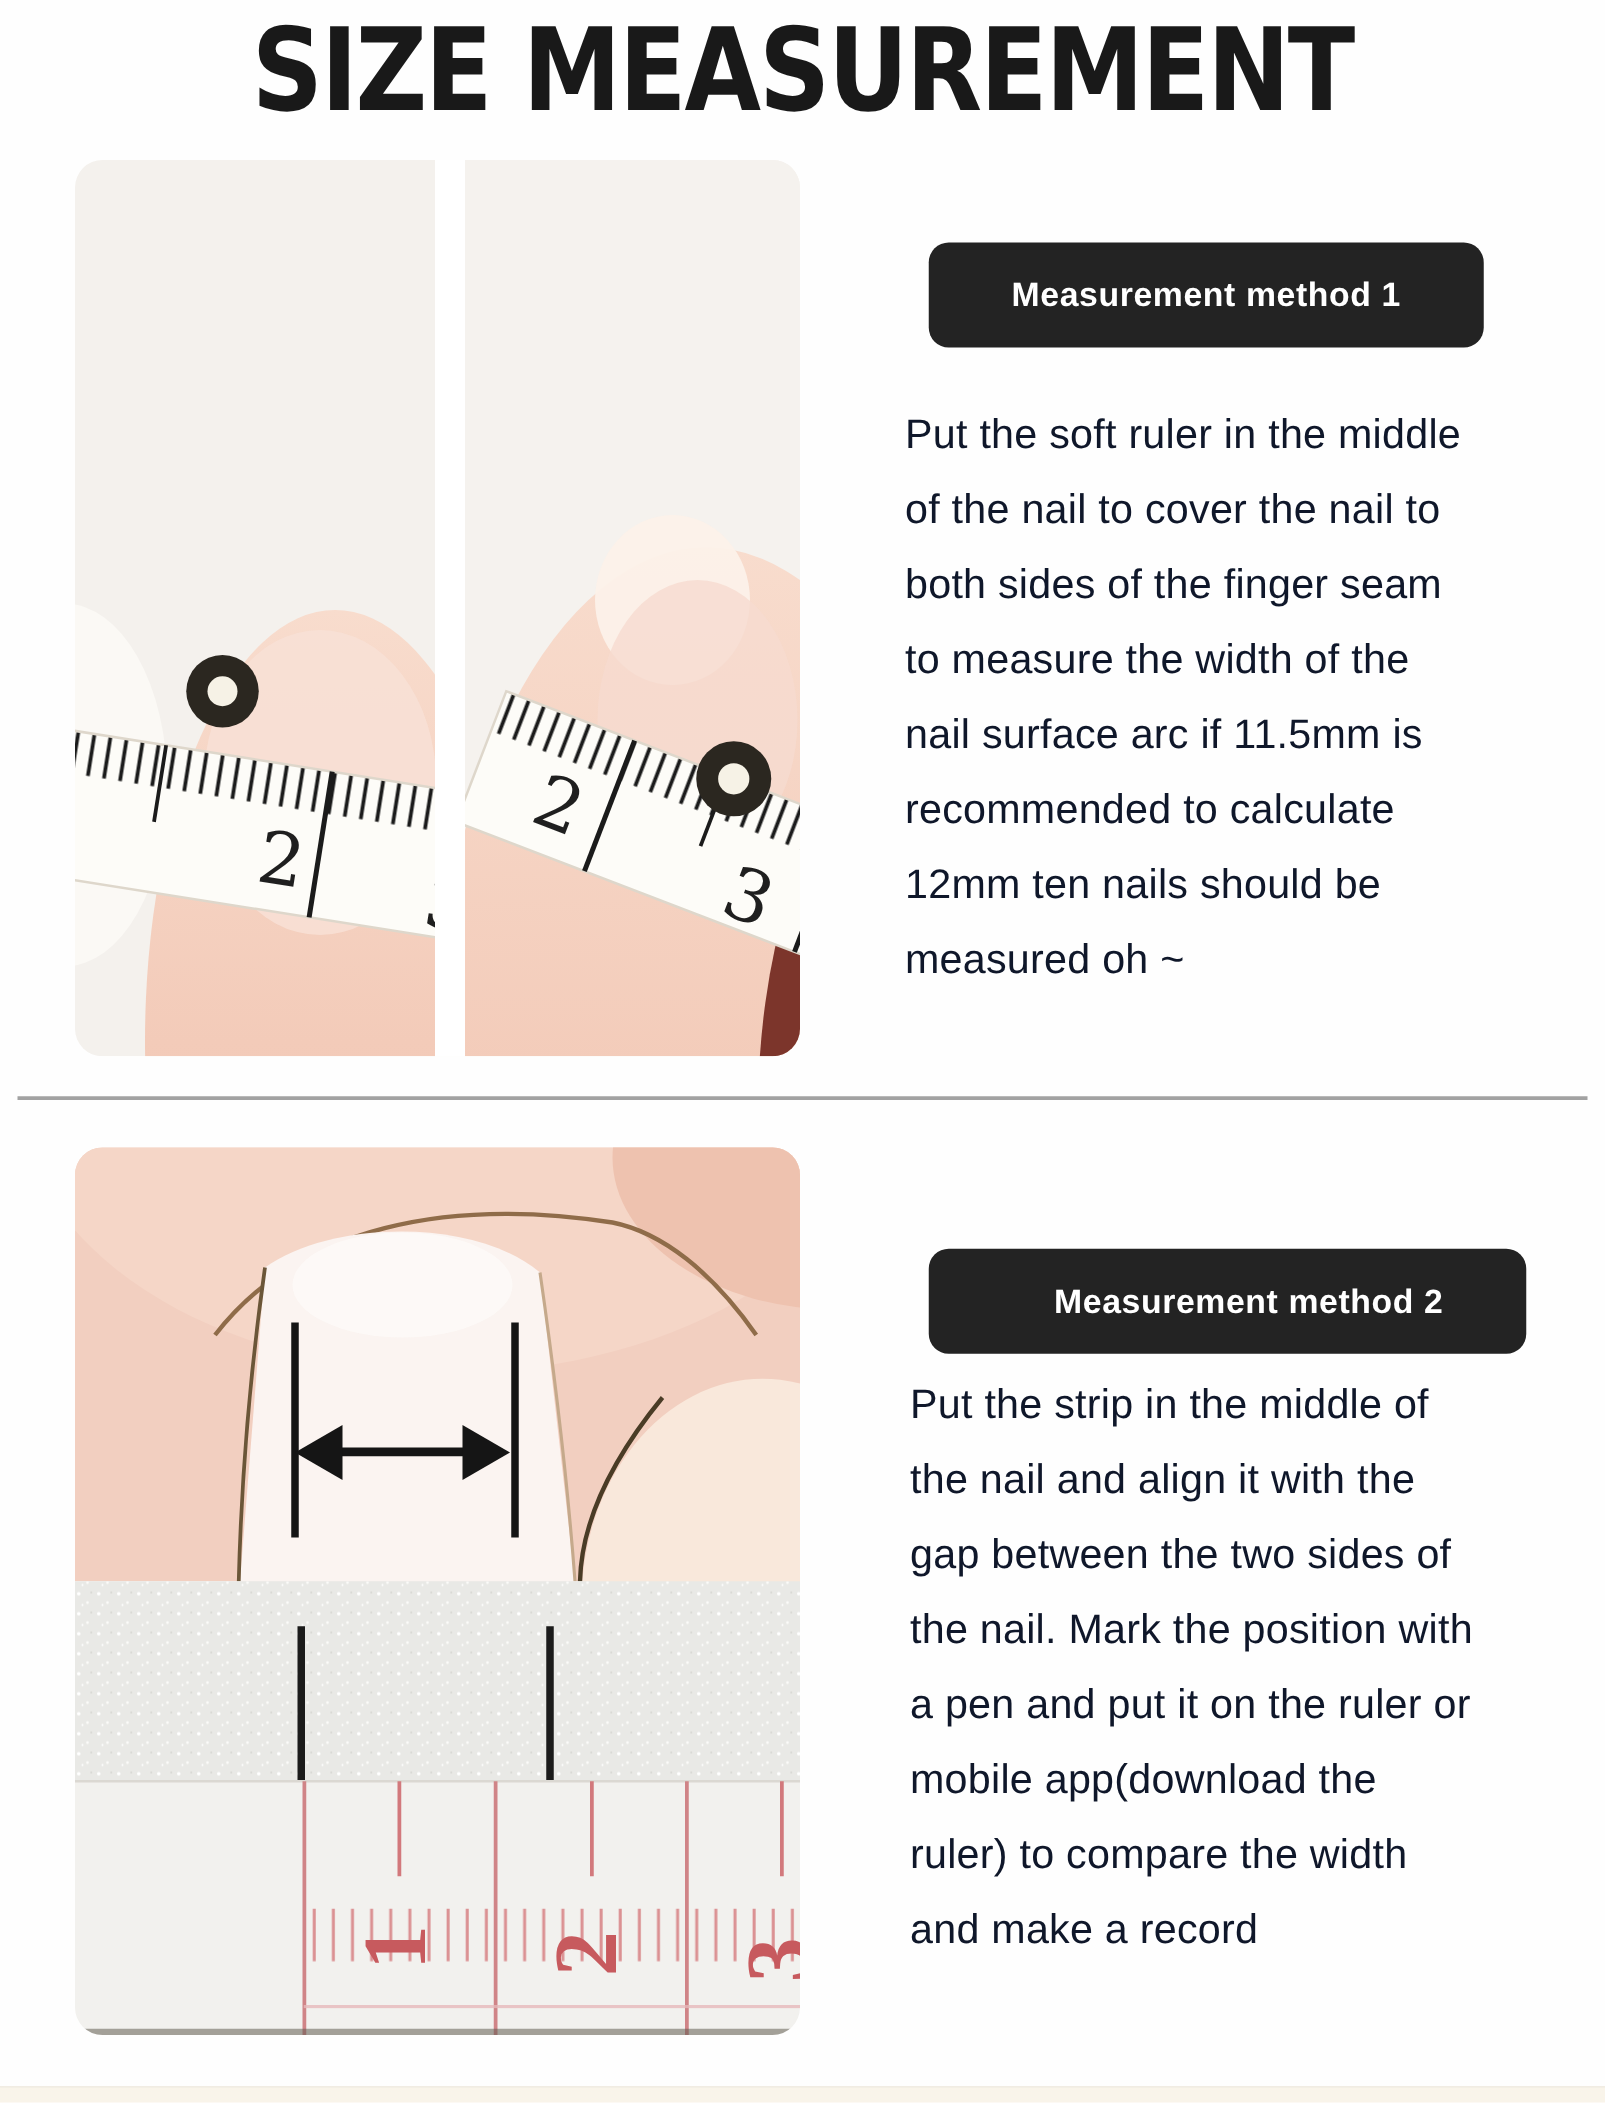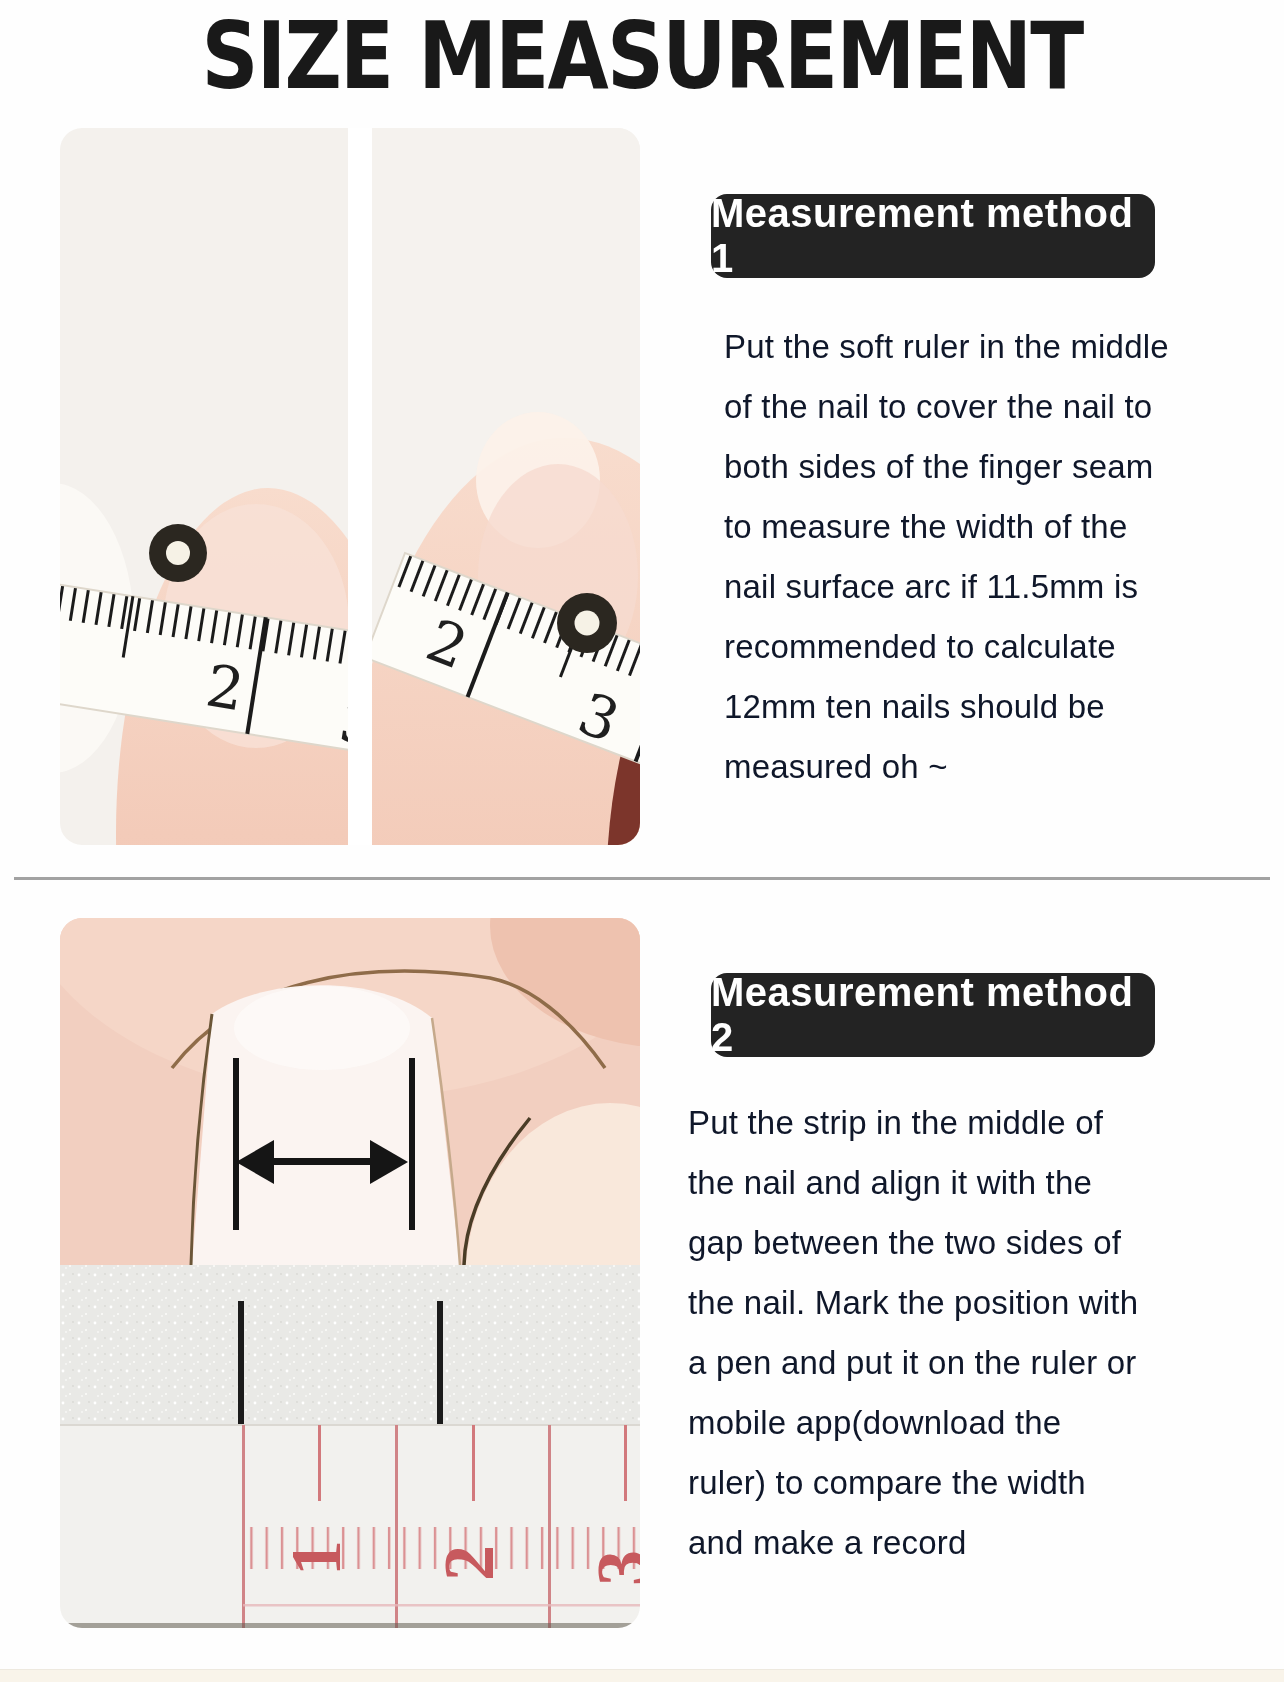--- a/index.html
+++ b/index.html
@@ -12,21 +12,21 @@
     left:0;right:0;top:2px;height:112px;text-align:center;
     font-family:"DejaVu Sans",sans-serif;font-weight:bold;
     font-size:92px;line-height:110px;letter-spacing:-2px;color:#191919;
     transform:scaleX(0.86);transform-origin:50% 50%;white-space:nowrap;
   }
   .photo{border-radius:22px;}
   .photo svg{display:block;}
   .badge{
     width:444px;height:84px;background:#232323;border-radius:16px;
     display:flex;align-items:center;justify-content:center;
-    color:#ffffff;font-size:40px;font-weight:bold;letter-spacing:0.5px;
+    color:#ffffff;font-size:27px;font-weight:bold;letter-spacing:0.5px;margin-left:32px;
   }
   .body-text{
     width:545px;font-size:33px;line-height:60px;color:#0f172a;
     white-space:pre-line;letter-spacing:0.2px;
   }
   .divider{left:14px;top:877px;width:1256px;height:3px;background:#a2a2a2;}
   .bottom-strip{left:0;top:1669px;width:1284px;height:13px;background:#f9f4ea;border-top:1px solid #eee9df;}
 </style>
 </head>
 <body>
@@ -164,22 +164,22 @@
         <text transform="translate(280,640) rotate(-90)" text-anchor="middle" font-size="72" font-family="Liberation Serif, serif" font-weight="bold" fill="#c75a5e">1</text>
         <text transform="translate(433,645) rotate(-90)" text-anchor="middle" font-size="72" font-family="Liberation Serif, serif" font-weight="bold" fill="#c75a5e">2</text>
         <text transform="translate(586,650) rotate(-90)" text-anchor="middle" font-size="72" font-family="Liberation Serif, serif" font-weight="bold" fill="#c75a5e">3</text>
         <rect x="183" y="686" width="397" height="2.5" fill="#e6b9ba" opacity="0.8"></rect>
       </g>
       <rect y="705" width="580" height="5" fill="#625c52" opacity="0.55"></rect>
     </g>
   </svg>
 </div>
 
-<div class="abs badge" style="left:711px;top:973px;">Measurement method 2</div>
-<div class="abs body-text" style="left:688px;top:1093px;">Put the strip in the middle of
+<div class="abs badge" style="left:711px;top:999px;padding-left:34px;">Measurement method 2</div>
+<div class="abs body-text" style="left:728px;top:1093px;">Put the strip in the middle of
 the nail and align it with the
 gap between the two sides of
 the nail. Mark the position with
 a pen and put it on the ruler or
 mobile app(download the
 ruler) to compare the width
 and make a record</div>
 
 <div class="abs bottom-strip"></div>
 

